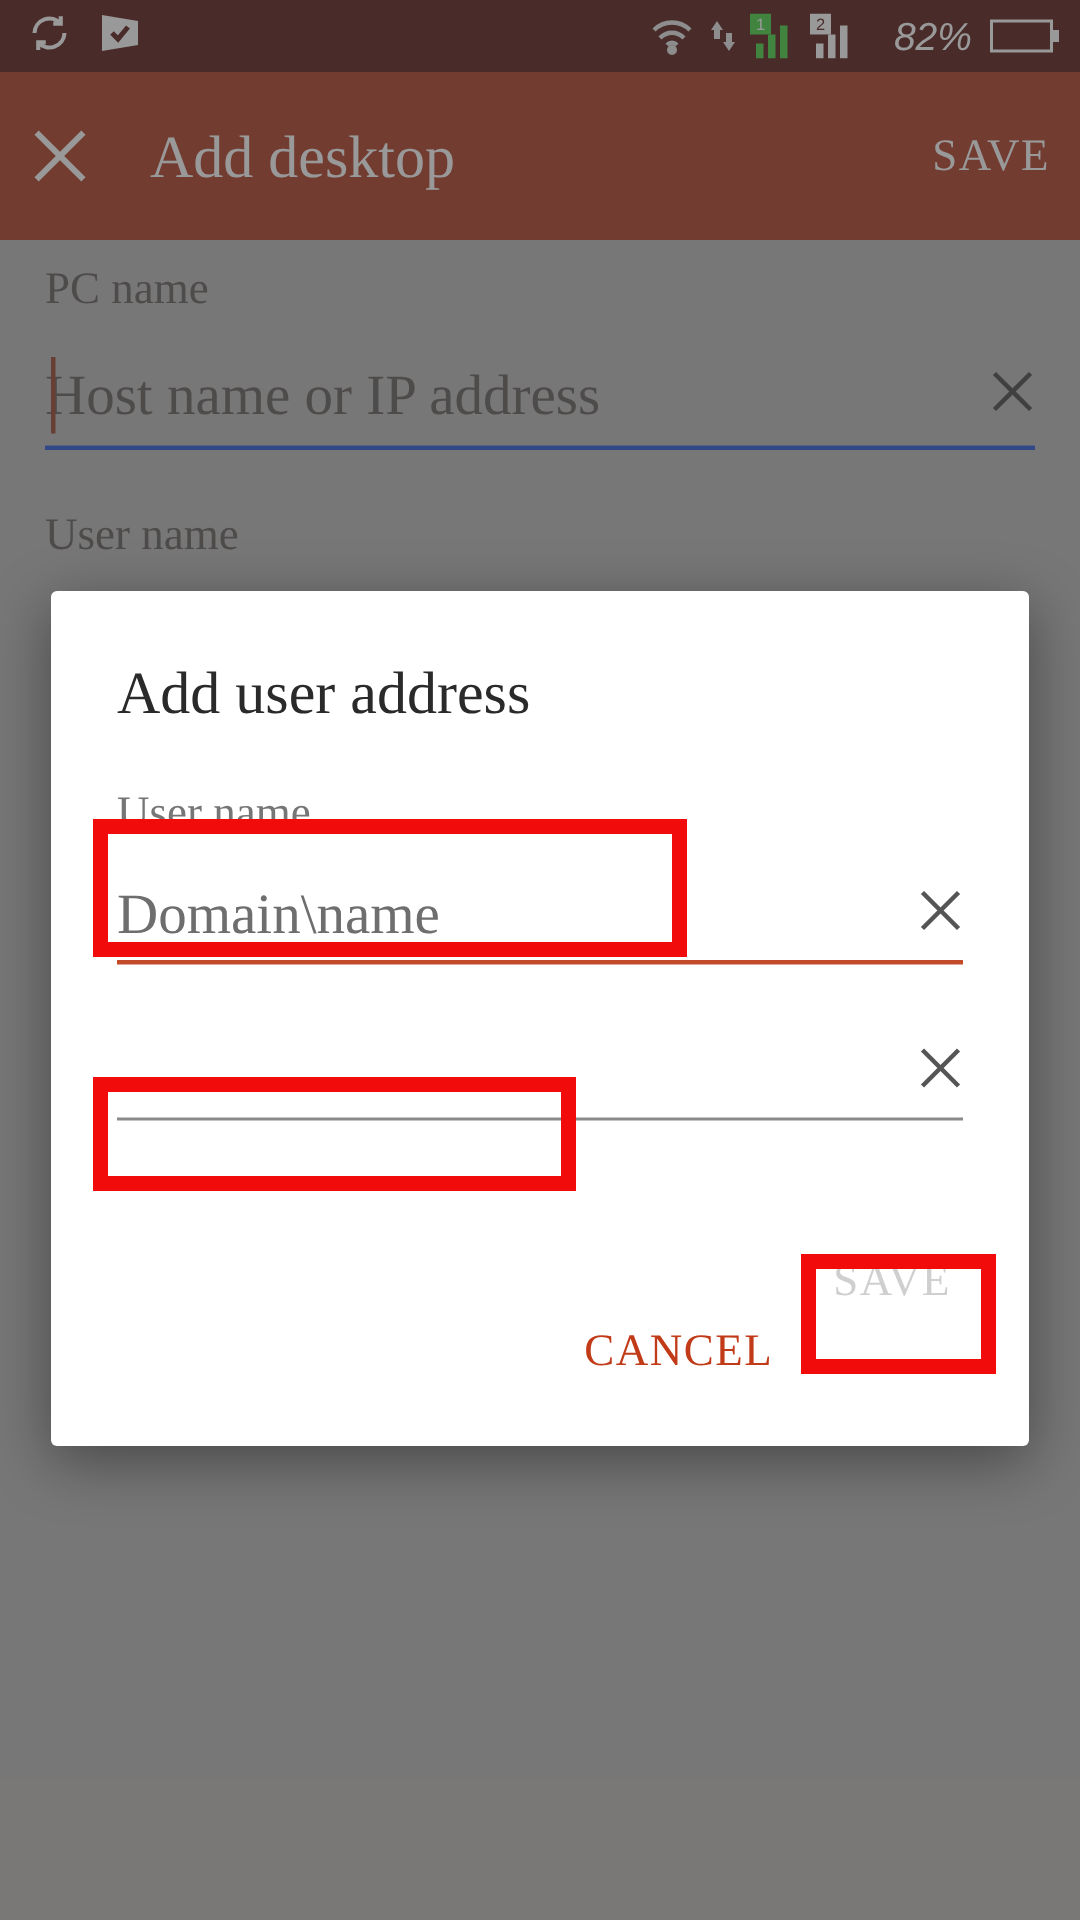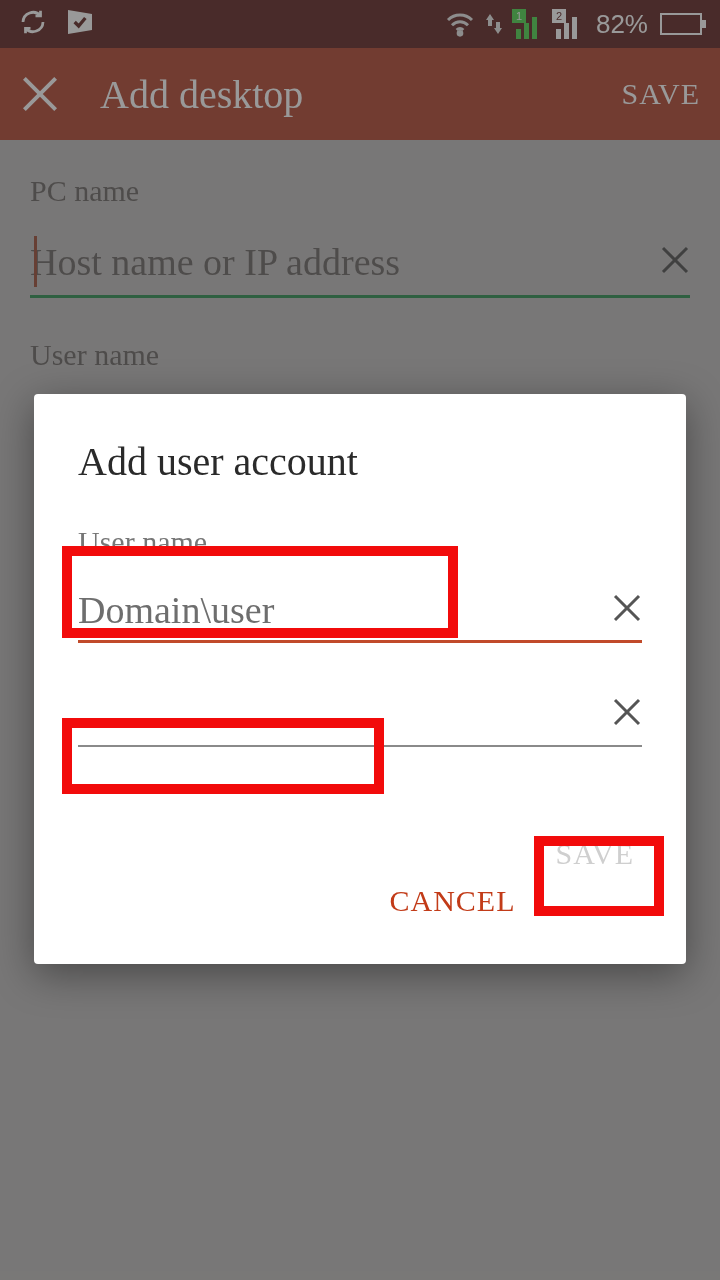--- a/index.html
+++ b/index.html
@@ -11,42 +11,42 @@
     height: 48px;
     background: #4f0c09;
     display: flex;
     align-items: center;
     padding: 0 18px;
     color: #fff;
   }
   .status-left { display: flex; align-items: center; gap: 16px; }
   .status-right { margin-left: auto; display: flex; align-items: center; gap: 8px; }
   .status-right svg { display: block; }
-  .battery-text { font-size: 26px; font-family: Arial, sans-serif; margin-left: 4px; }
+  .battery-text { font-size: 26px; font-family: Arial, sans-serif; margin-left: 16px; font-style: italic; }
   .battery-box { width: 42px; height: 22px; border: 2px solid #fff; position: relative; margin-left: 4px; }
   .battery-box::after { content:""; position:absolute; right:-6px; top:5px; width:4px; height:8px; background:#fff; }
   .battery-fill { background:#fff; height:100%; width:82%; }
 
   
   .app-bar {
-    height: 92px;
+    height: 112px;
     background: #a9321a;
     display: flex;
     align-items: center;
     padding: 0 20px;
     color: #fff;
   }
   .app-bar .close { width: 40px; display:flex; align-items:center; justify-content:center; }
   .app-bar-title { font-size: 40px; margin-left: 40px; flex: 1; }
   .app-bar-save { font-size: 30px; letter-spacing: 1px; }
 
   
-  .page-content { padding: 34px 30px; font-family: Liberation Serif, serif; }
+  .page-content { padding: 16px 30px; font-family: Liberation Serif, serif; }
   .field-label { font-size: 30px; color: #5a5553; margin-bottom: 20px; }
-  .field-row { position: relative; border-bottom: 3px solid #15803d; display:flex; align-items:center; height:70px;justify-content:center; }
+  .field-row { position: relative; border-bottom: 3px solid #1d4ed8; display:flex; align-items:center; height:70px;justify-content:center; }
   .field-row .placeholder { font-size: 38px; color: #5a5553; }
   .field-row .cursor-bar { position:absolute; left:4px; top:8px; bottom:8px; width:3px; background:#903820; }
   .field-row .clear-x { margin-left:auto; }
 
   .section-gap { height: 40px; }
 
   
   .dim-overlay {
     position: absolute; inset: 0;
     background: rgba(70,70,70,0.55);
@@ -173,25 +173,25 @@
       <span class="x-icon" style="color:#3a3a3a;"></span>
     </span>
   </div>
   <div class="section-gap"></div>
   <div class="field-label">User name</div>
 </div>
 
 <div class="dim-overlay"></div>
 
 <div class="dialog">
-  <div class="dialog-title">Add user account</div>
+  <div class="dialog-title">Add user address</div>
 
   <div class="dlg-label">User name</div>
   <div class="dlg-field username">
-    <span class="ph">Domain\user</span>
+    <span class="ph">Domain\name</span>
     <span class="clear-x">
       <span class="x-icon" style="color:#555;"></span>
     </span>
   </div>
 
   <div class="dlg-spacer"></div>
 
   <div class="dlg-field password">
     <span class="ph"></span>
     <span class="clear-x">

